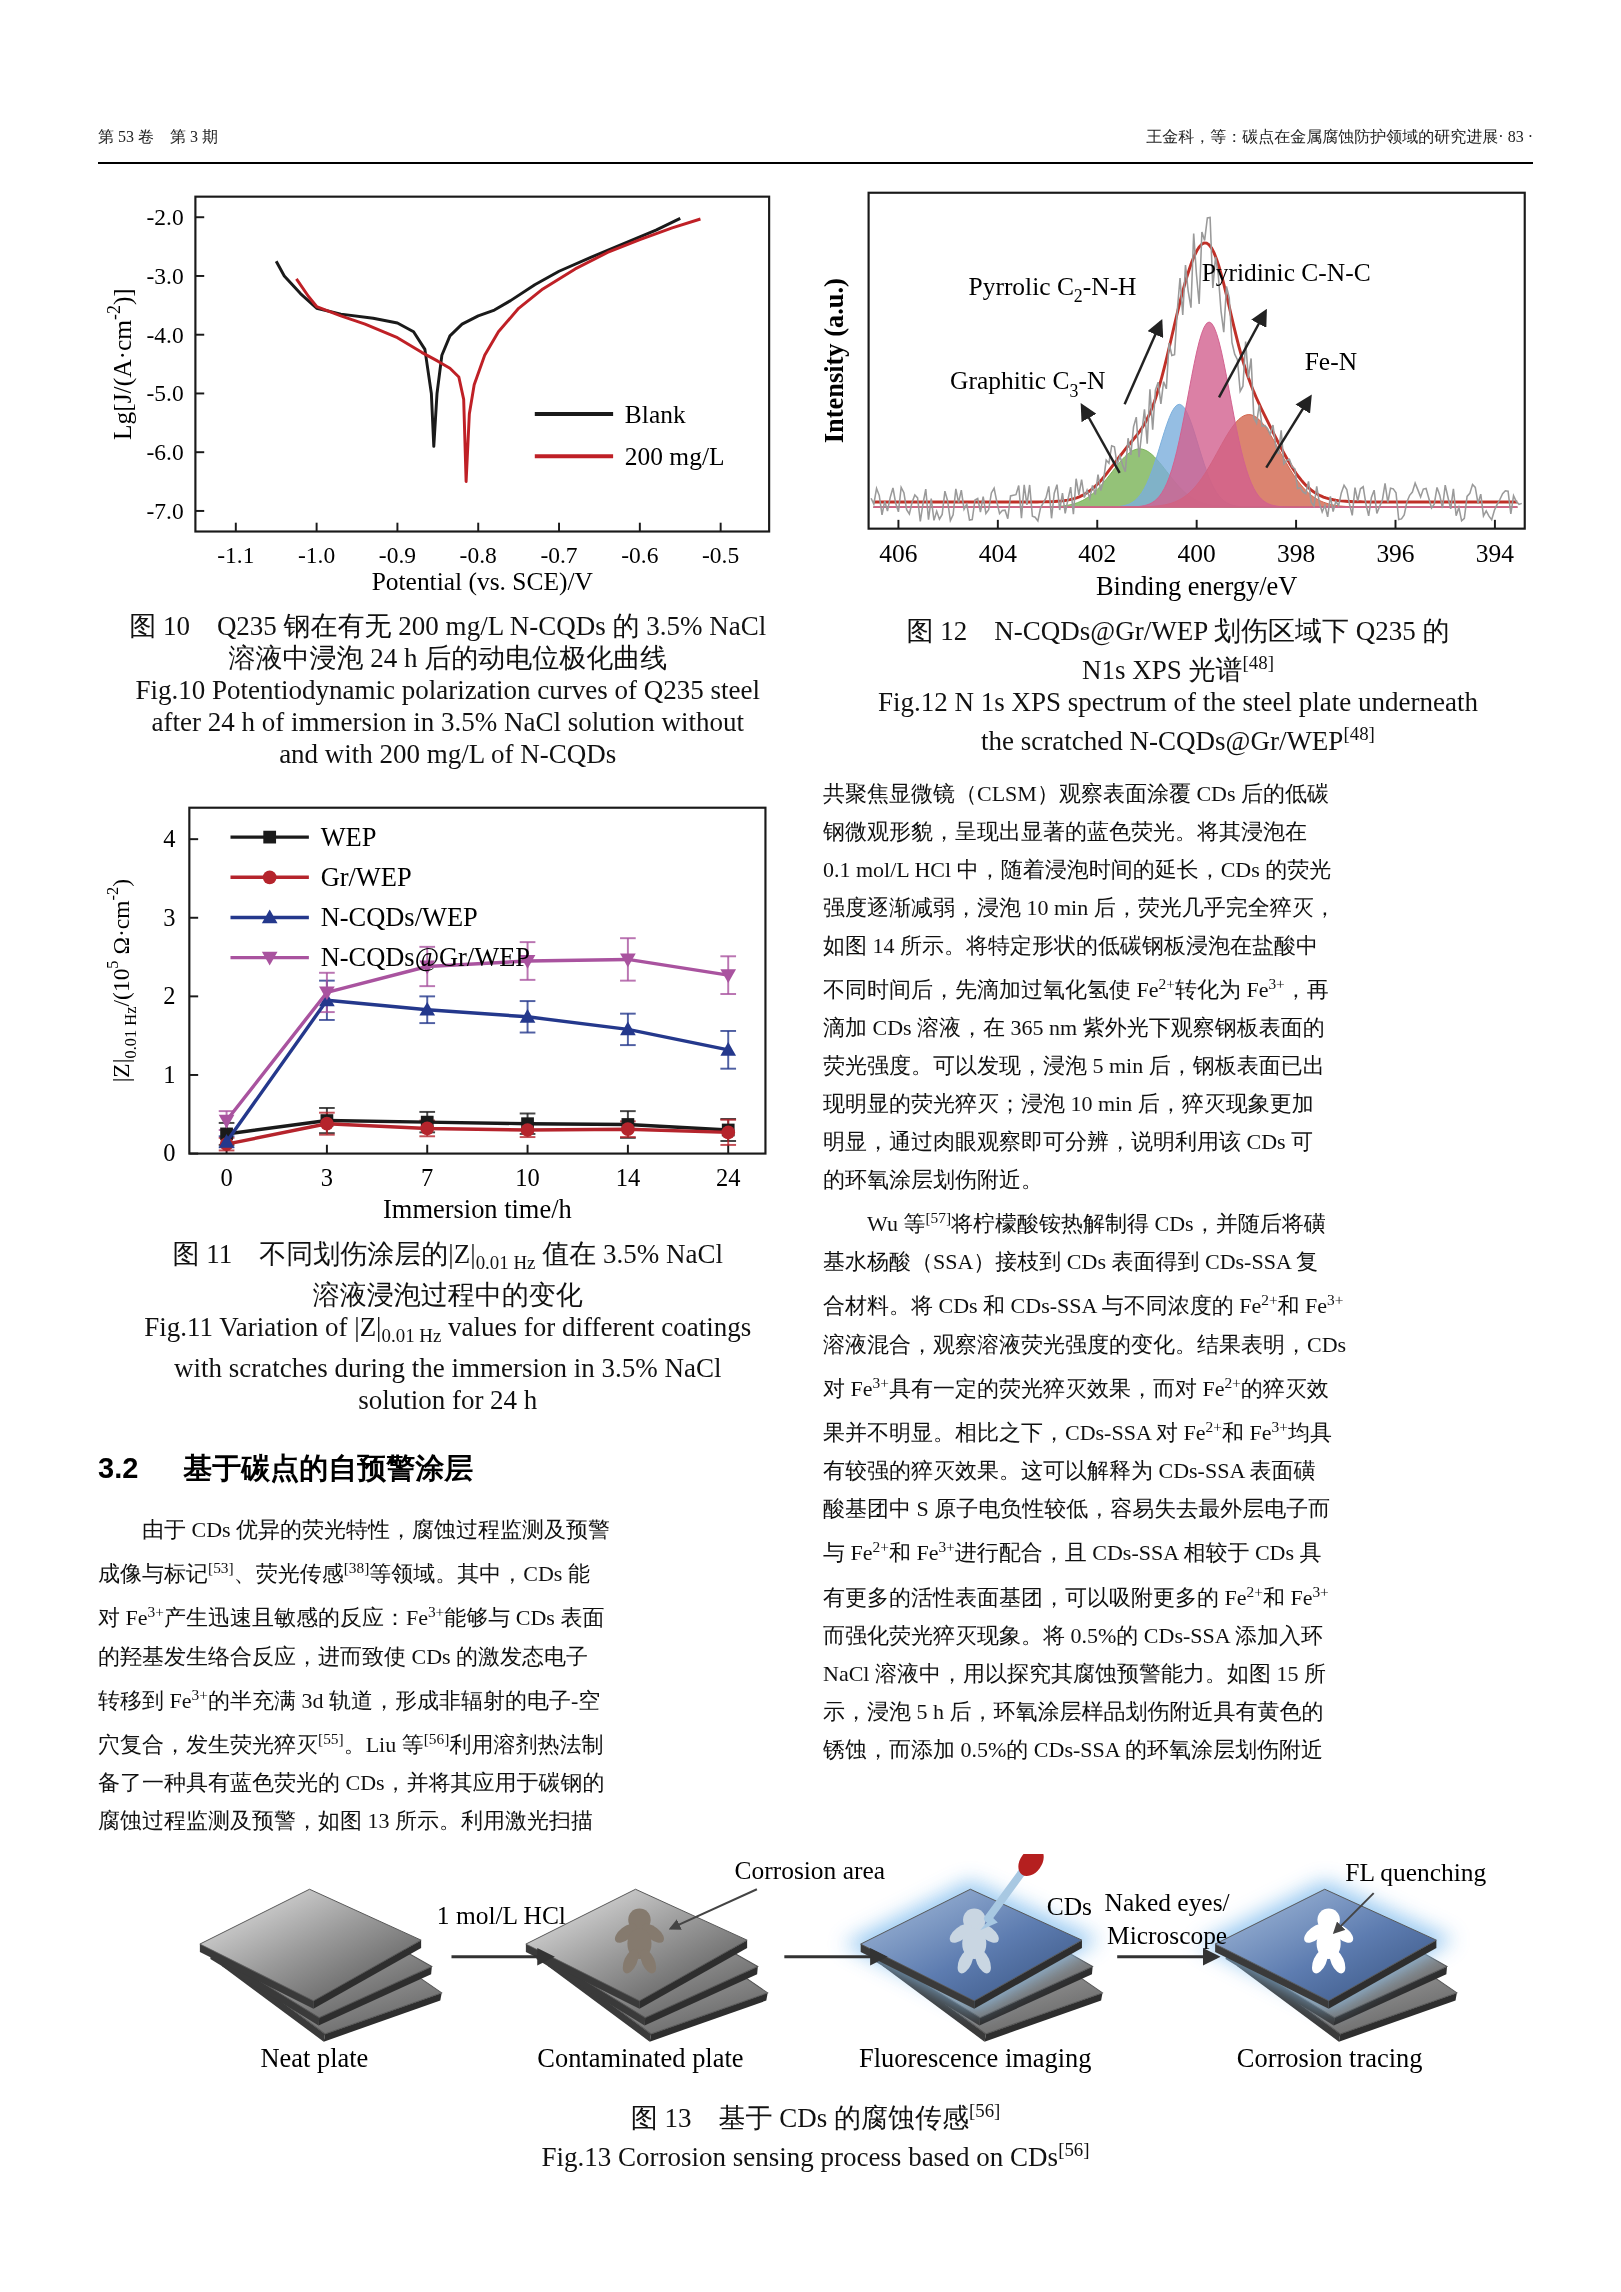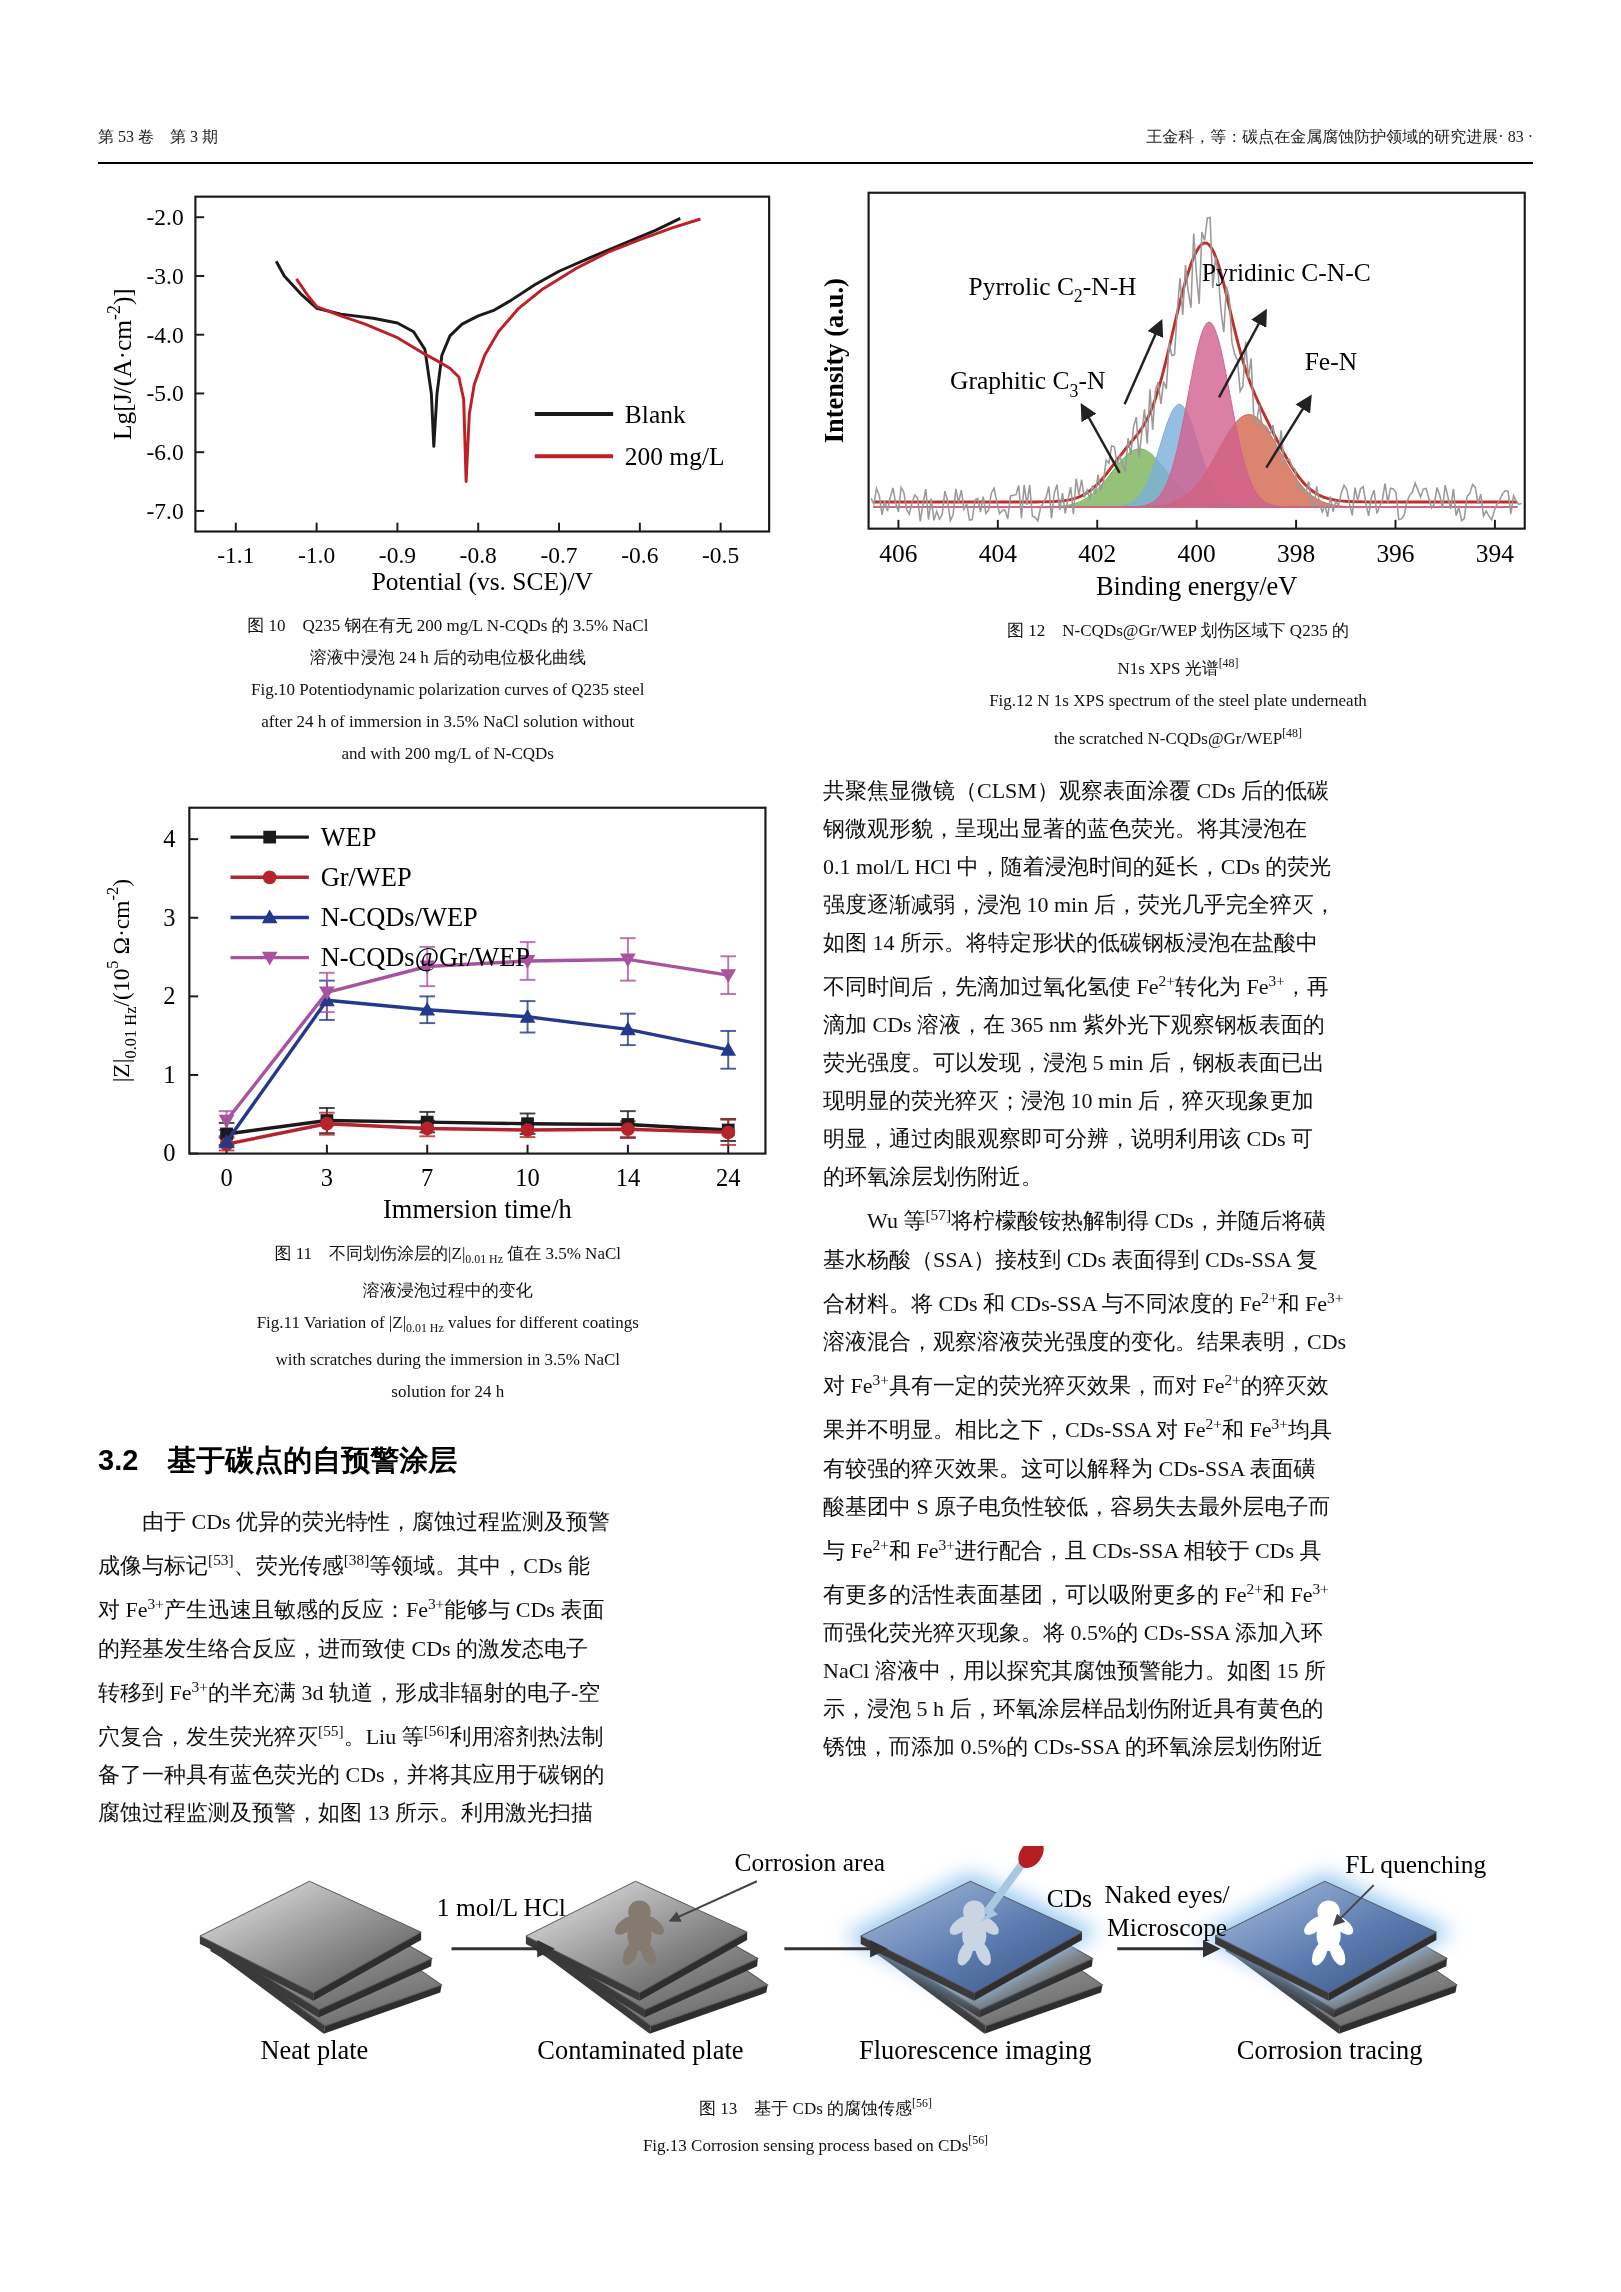--- a/index.html
+++ b/index.html
@@ -11,27 +11,27 @@
   header.phead{
     display:flex;justify-content:space-between;align-items:baseline;
     font-size:16px;color:#222;padding-bottom:13.7px;border-bottom:2.5px solid #000;
   }
   header.phead .c{flex:1;text-align:right;}
   .columns{display:flex;gap:25.5px;margin-top:17.6px;}
   .col{width:710px;}
   figure{margin:0;padding:0;}
   .figwrap{text-align:center;}
   .figcap{margin-top:3.9px;}
-  .figcap .cap-line{font-size:17px;line-height:32px;text-align:center;color:#111;}
+  .figcap .cap-line{font-size:27px;line-height:32px;text-align:center;color:#111;}
   .body-lines .tline{font-size:22px;line-height:38px;white-space:nowrap;color:#101010;}
   h2.sec{
     font-family:"Liberation Sans","DejaVu Sans",sans-serif;
     font-size:29px;font-weight:bold;margin:33px 0 21.6px 0;color:#000;
   }
-  h2.sec .num{margin-right:29px;}
+  h2.sec .num{margin-right:45px;}
   sup,sub{font-size:70%;}
   .fig13-block{margin-top:13.7px;text-align:center;}
   svg text{font-family:"Liberation Serif","DejaVu Serif",serif;}
 </style>
 </head>
 <body>
 
 <div class="page">
 
   <header class="phead">

